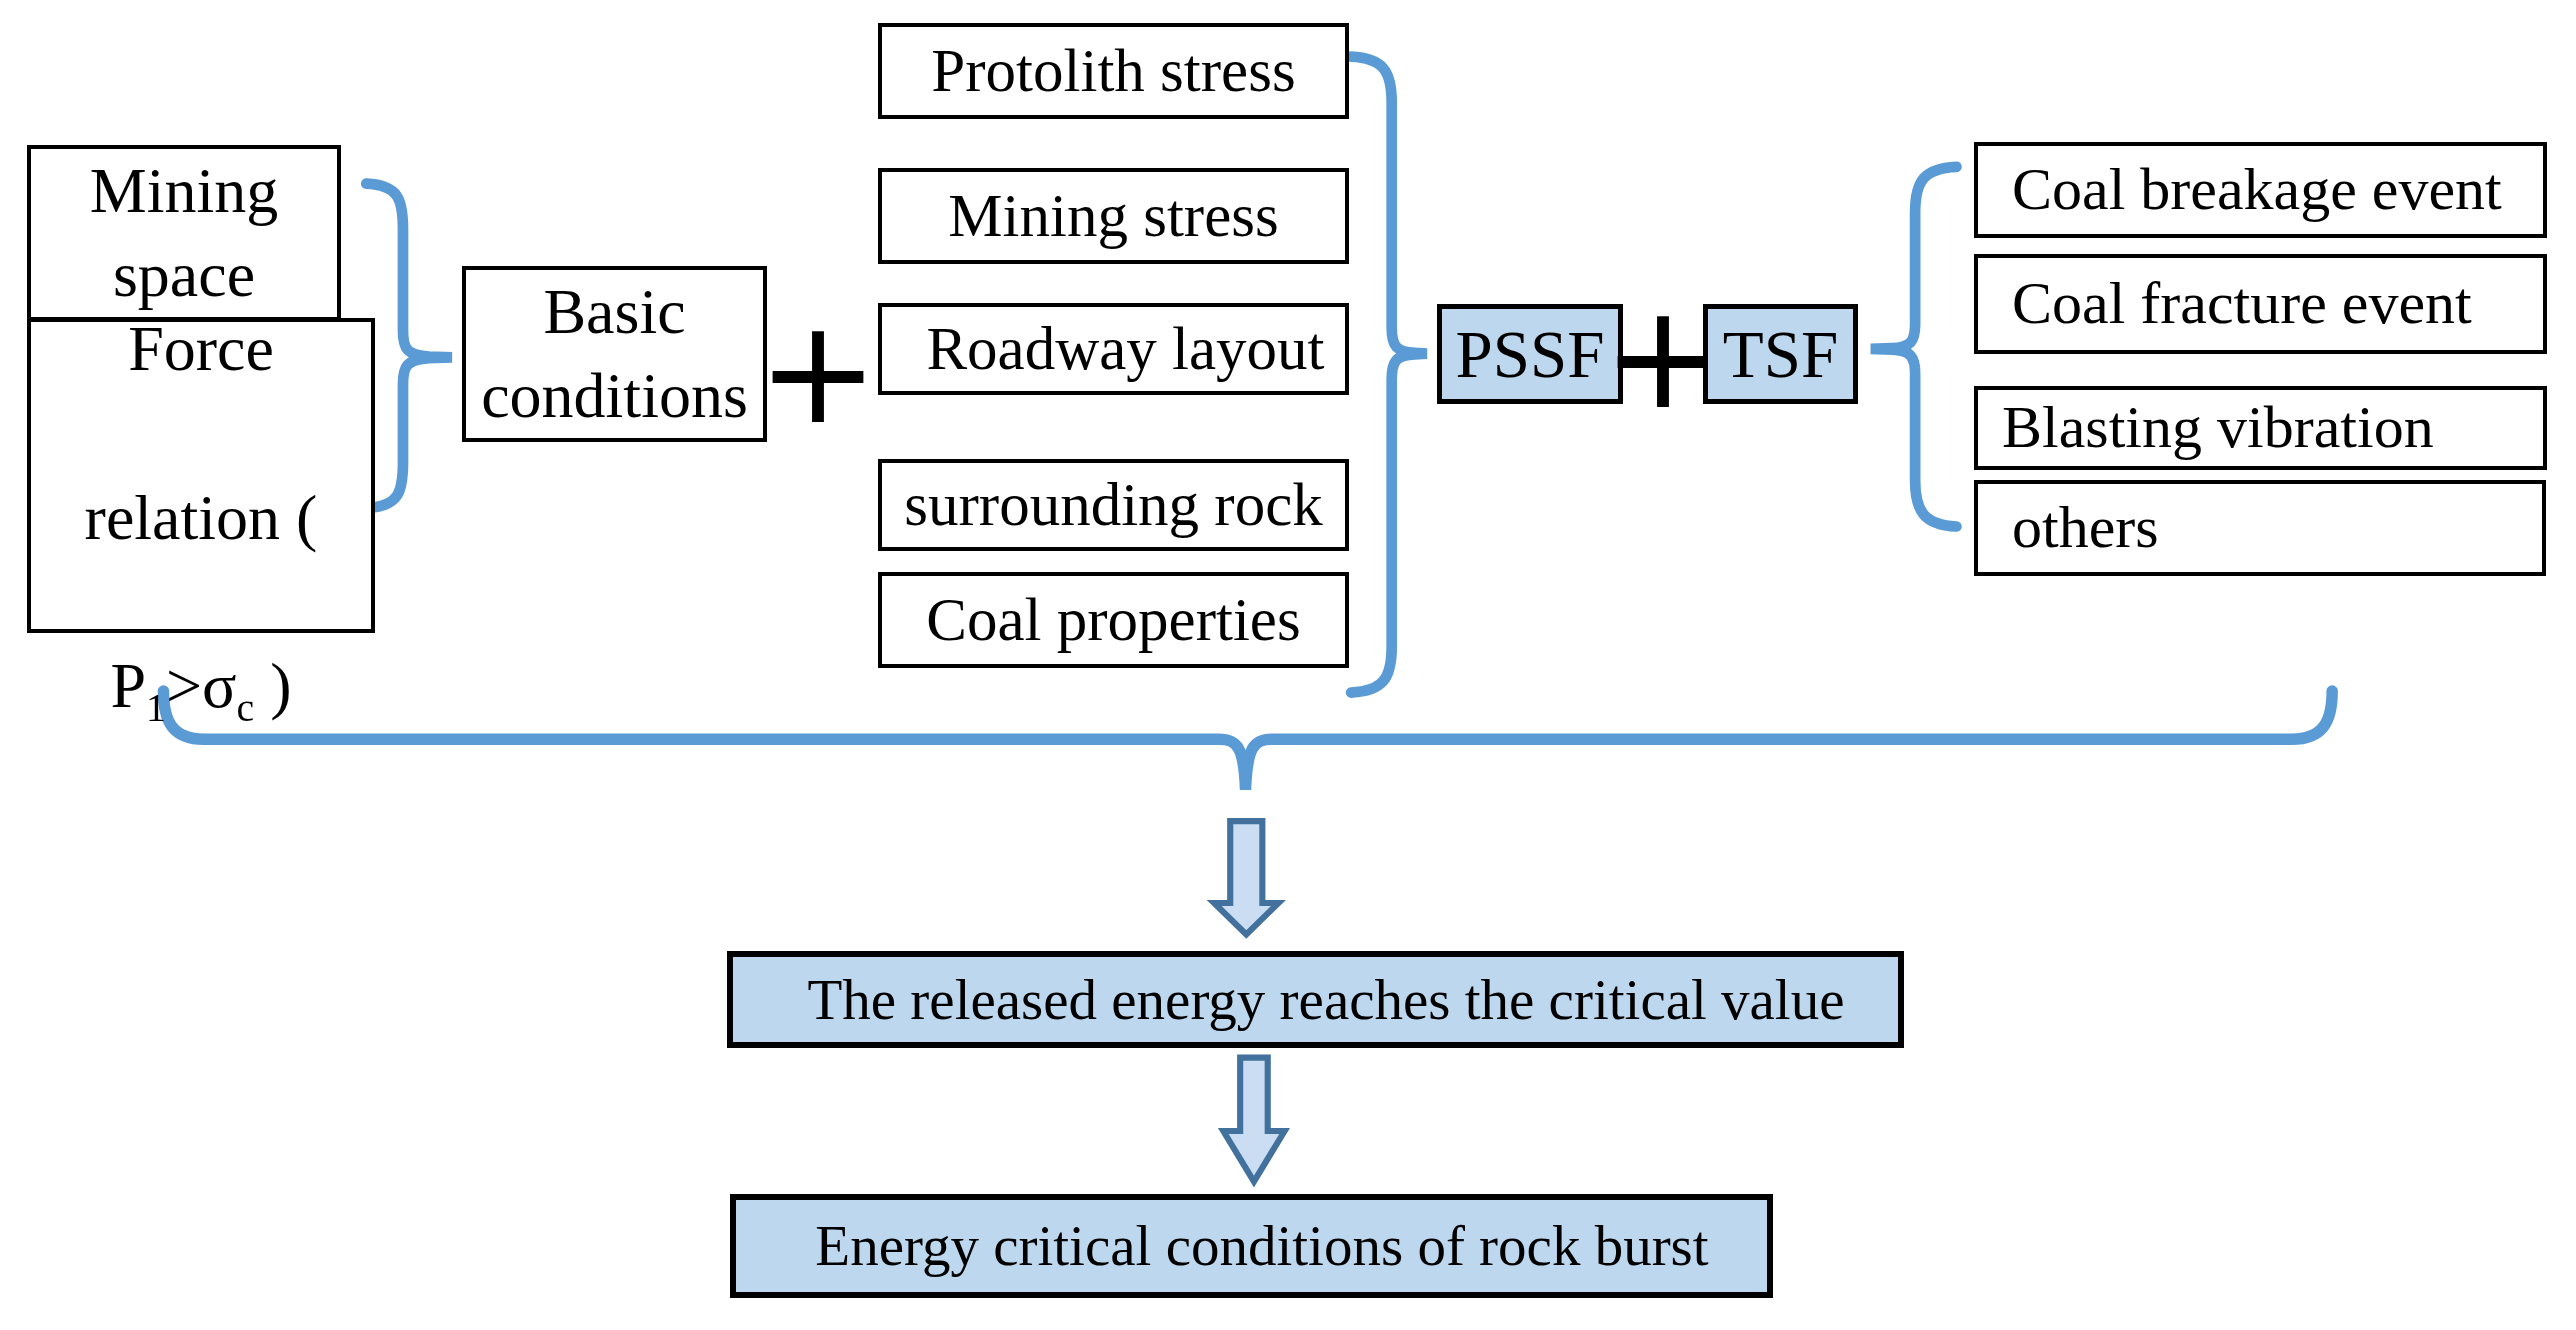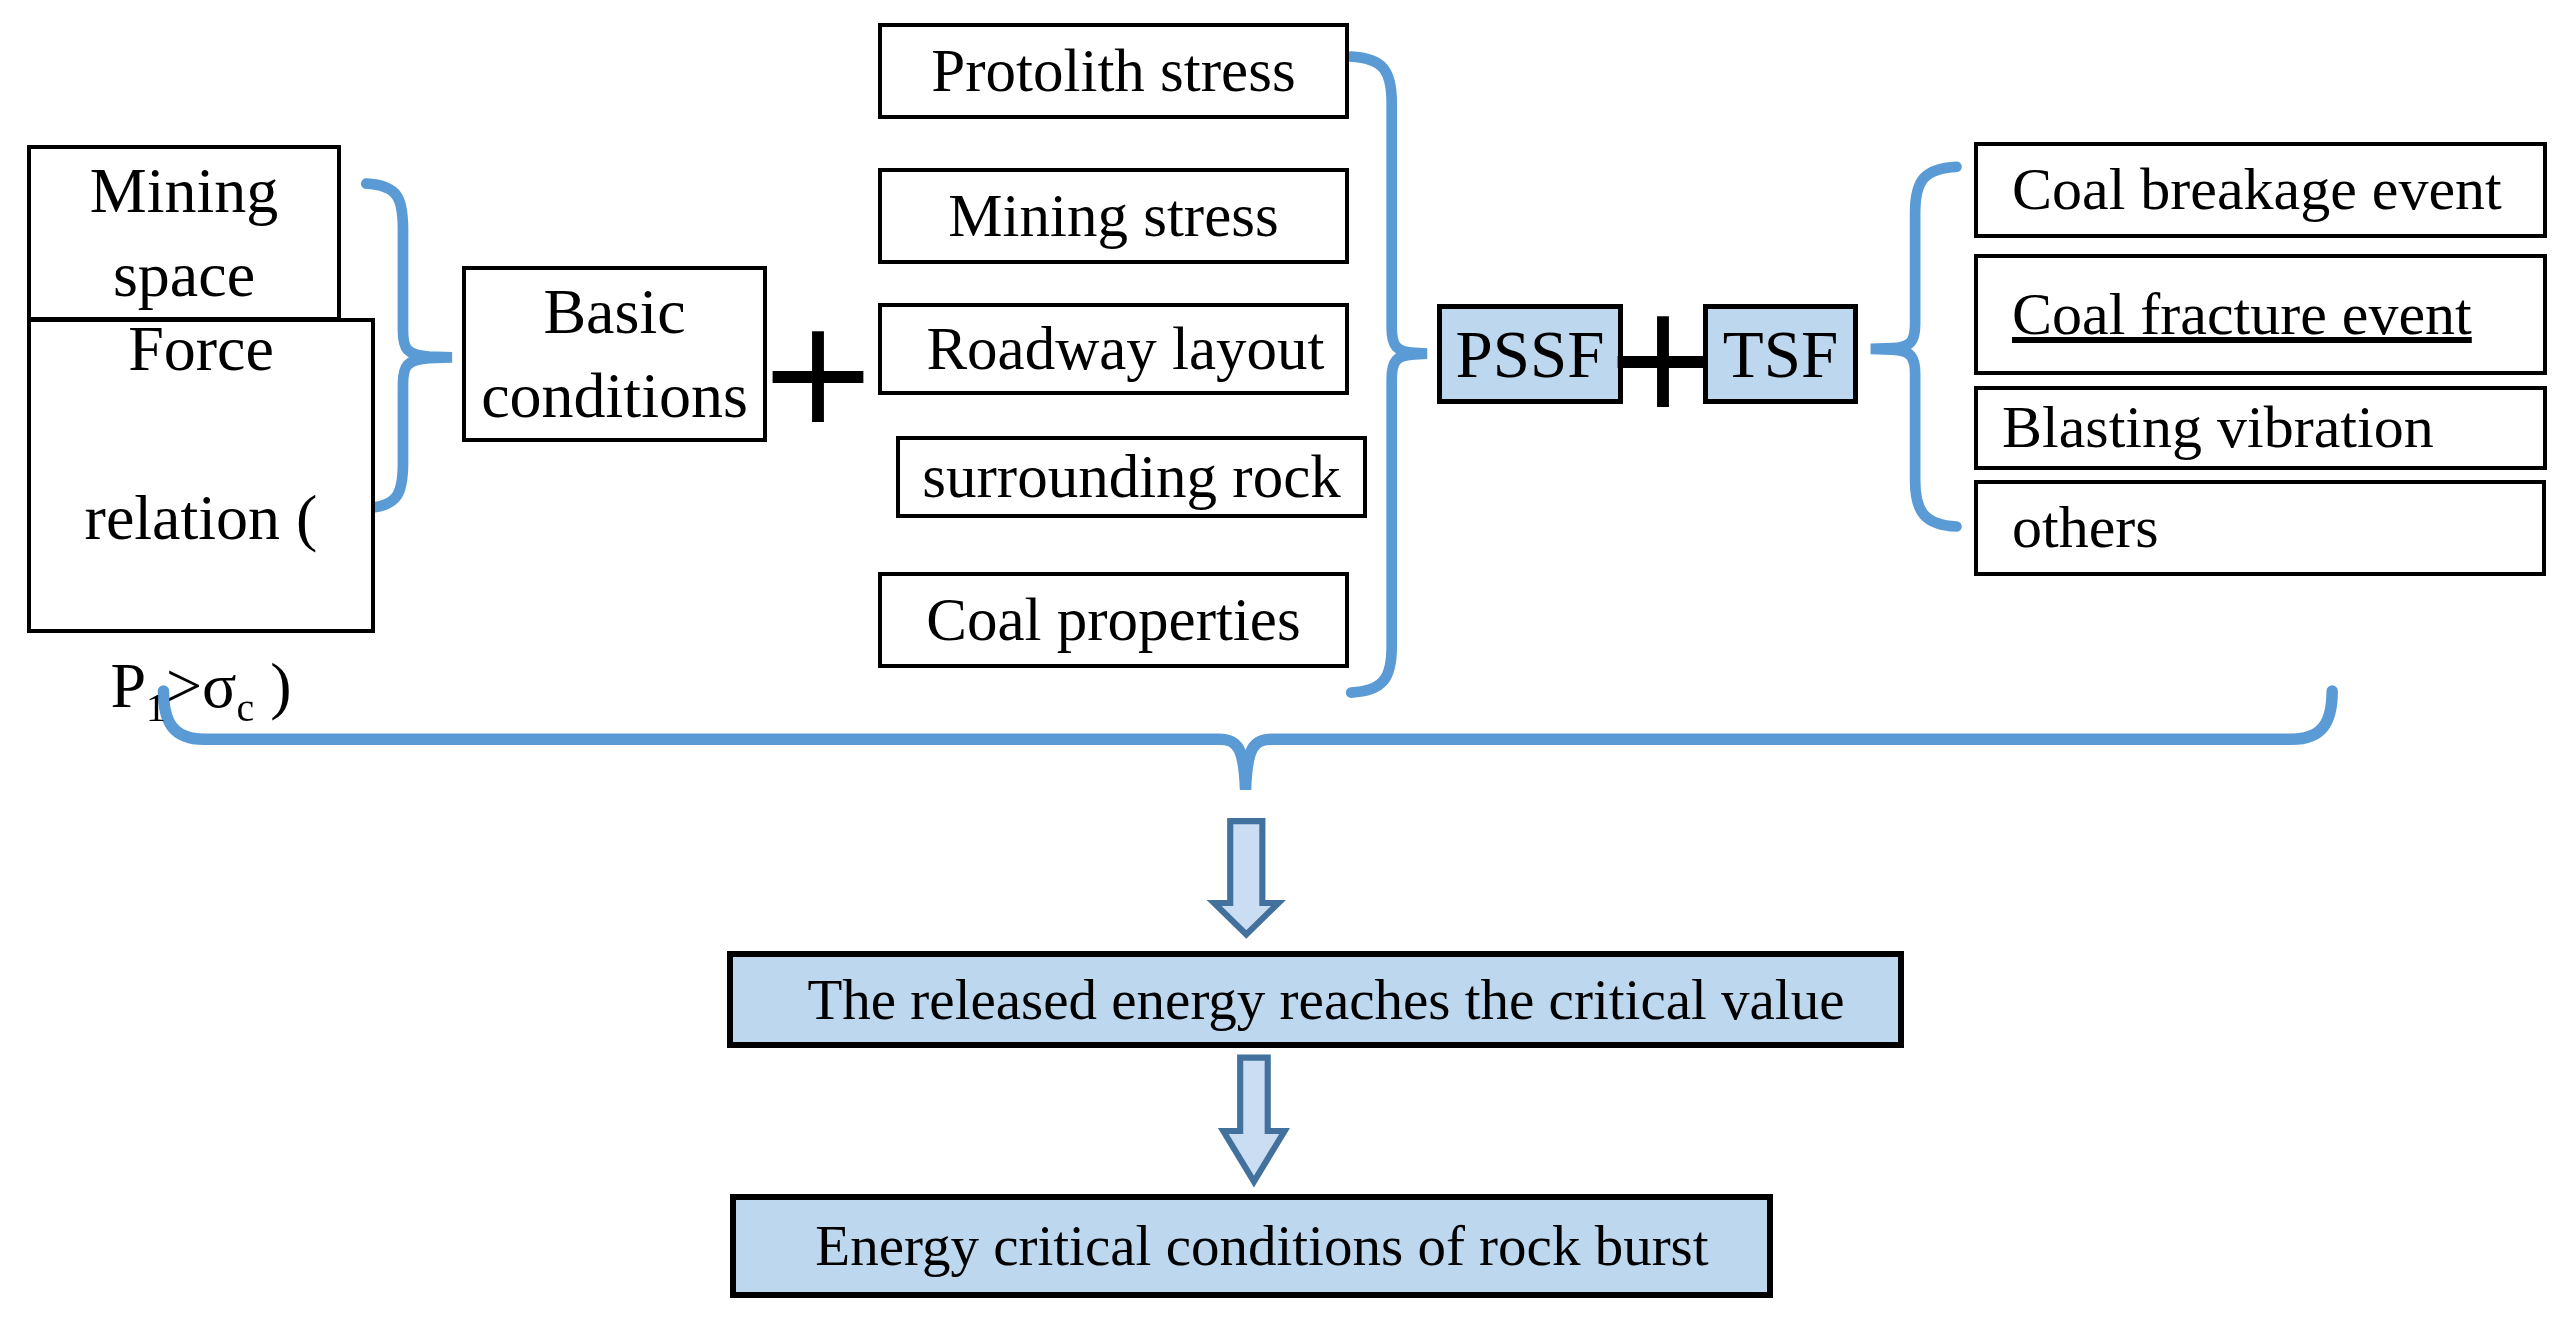--- a/index.html
+++ b/index.html
@@ -60,31 +60,31 @@
   </div>
 
   <div class="box f-basic" style="left:462px;top:266px;width:305px;height:176px;">Basic
 conditions</div>
 
   <div class="plus" style="left:734px;top:287px;">+</div>
 
   <div class="box f-mid" style="left:878px;top:168px;width:471px;height:96px;">Mining stress</div>
   <div class="box f-mid" style="left:878px;top:23px;width:471px;height:96px;">Protolith stress</div>
   <div class="box f-mid" style="left:878px;top:303px;width:471px;height:92px;padding-left:24px;">Roadway layout</div>
-  <div class="box f-mid" style="left:878px;top:436px;width:471px;height:82px;margin-left:18px;">surrounding rock</div>
+  <div class="box f-mid" style="left:878px;top:459px;width:471px;height:92px;">surrounding rock</div>
   <div class="box f-mid" style="left:878px;top:572px;width:471px;height:96px;">Coal properties</div>
 
   <div class="box blue f-factor" style="left:1437px;top:304px;width:186px;height:100px;border-width:5.4px;">PSSF</div>
 
   <div class="plus" style="left:1579px;top:272px;">+</div>
 
   <div class="box blue f-factor" style="left:1703px;top:304px;width:155px;height:100px;border-width:5.4px;">TSF</div>
 
   <div class="box leftalign f-right" style="left:1974px;top:142px;width:573px;height:96px;">Coal breakage event</div>
-  <div class="box leftalign f-right" style="left:1974px;top:254px;width:573px;height:121px;text-decoration:underline;">Coal fracture event</div>
+  <div class="box leftalign f-right" style="left:1974px;top:254px;width:573px;height:100px;">Coal fracture event</div>
   <div class="box leftalign f-right" style="left:1974px;top:386px;width:573px;height:84px;padding-left:24px;">Blasting vibration</div>
   <div class="box leftalign f-right" style="left:1974px;top:480px;width:572px;height:96px;">others</div>
 
   <div class="box blue thick f-botA" style="left:727px;top:951px;width:1177px;height:97px;">The released energy reaches the critical value</div>
 
   <div class="box blue thick f-botB" style="left:730px;top:1194px;width:1043px;height:104px;">Energy critical conditions of rock burst</div>
 
 </div>
 
 

